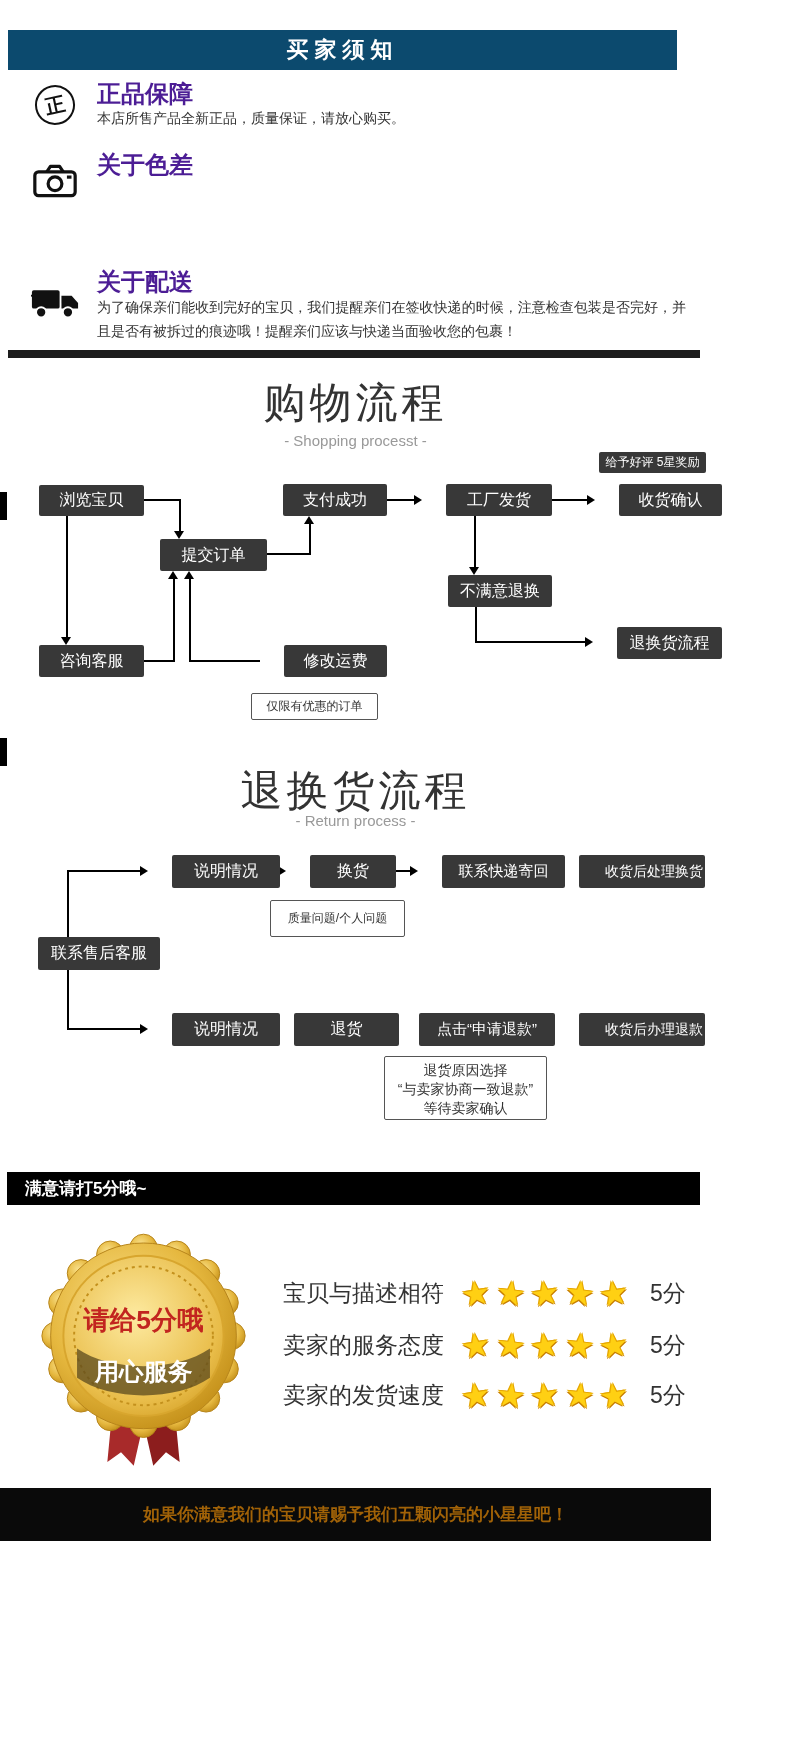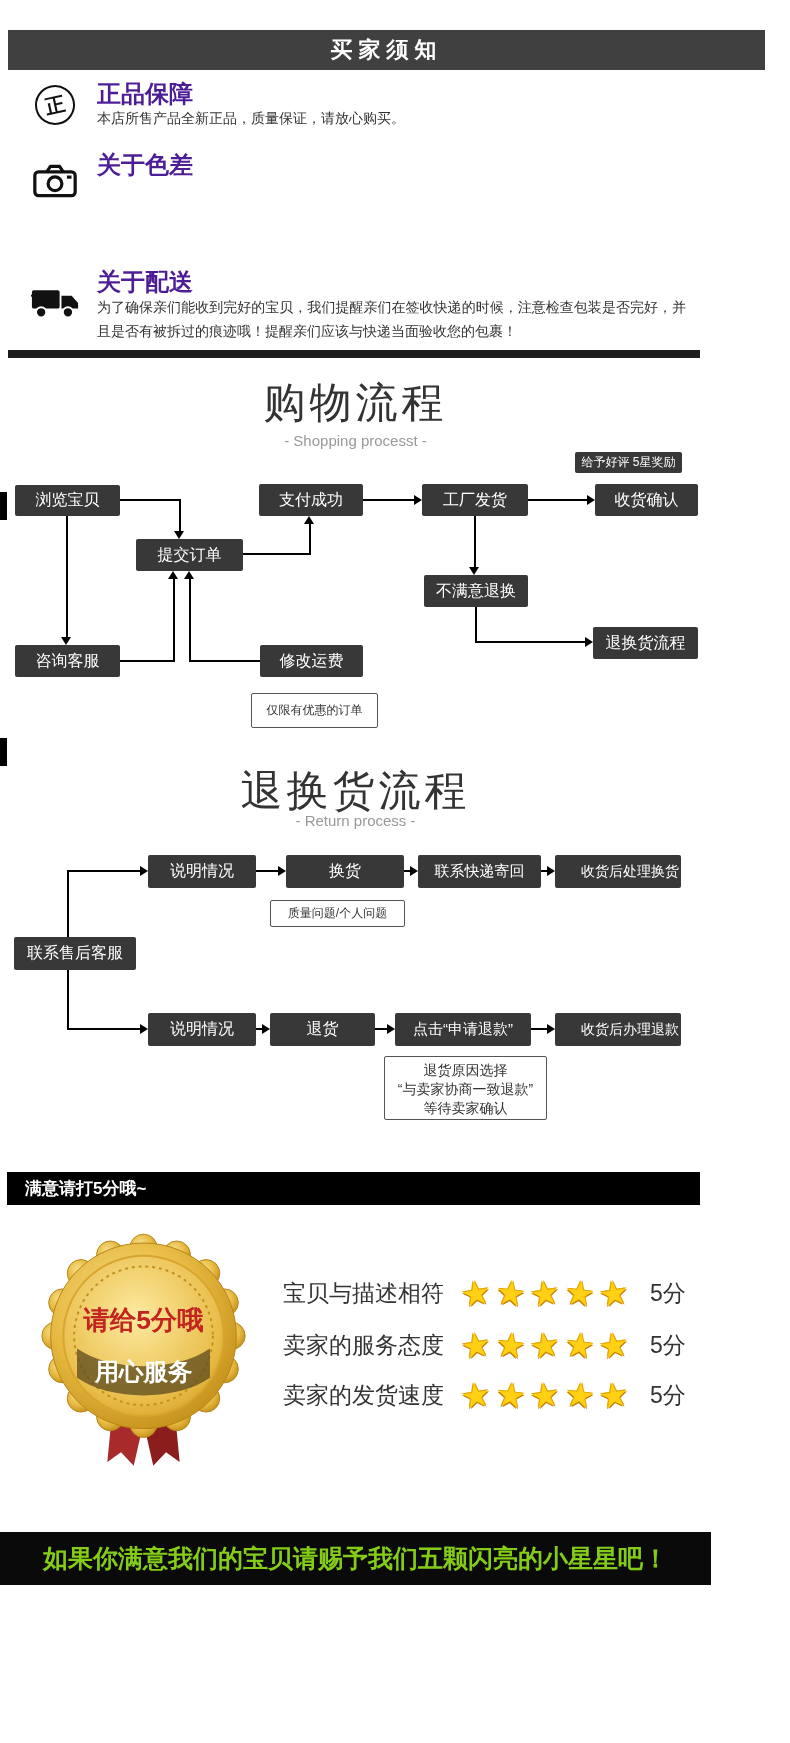--- a/index.html
+++ b/index.html
@@ -2,38 +2,38 @@
 <html><head>
 <meta charset="utf-8">
 <style>
   * { margin:0; padding:0; box-sizing:border-box; }
   html,body { background:#fff; }
   body { font-family:"Liberation Sans","DejaVu Sans",sans-serif; color:#333; }
   .page { position:relative; width:790px; height:1743px; background:#fff; overflow:hidden; }
   .abs { position:absolute; }
 
   
-  .header-bar { position:absolute; left:8px; top:30px; width:757px; height:40px; background:#404040;
+  .header-bar { position:absolute; left:8px; top:30px; width:669px; height:40px; background:#0c4a6e;
     color:#fff; display:flex; align-items:center; justify-content:center; font-size:22px;
     font-weight:bold; letter-spacing:6px; }
   .seal { position:absolute; left:35px; top:85px; width:40px; height:40px; border:2.5px solid #111;
     border-radius:50%; display:flex; align-items:center; justify-content:center; font-size:20px;
     font-weight:bold; transform:rotate(-12deg); color:#111; background:#fff; }
   .sec-title { position:absolute; left:97px; font-size:24px; font-weight:bold; color:#4c1d95; }
   .sec-body { position:absolute; left:97px; font-size:14px; line-height:24px; color:#333; text-align:justify; }
   .divider { position:absolute; left:8px; top:350px; width:692px; height:8px; background:#1d1d1d; }
 
   
   .big-title { position:absolute; left:0; width:711px; text-align:center; font-size:42px;
     color:#333; font-weight:500; letter-spacing:4px; }
   .sub-title { position:absolute; left:0; width:711px; text-align:center; font-size:15px; color:#999; }
 
   
   .fbox { position:absolute; background:#383838; color:#fff; display:flex; align-items:center;
-    justify-content:center; font-size:16px; border-radius:2px; }
+    justify-content:center; font-size:16px; border-radius:2px;margin-left:24px; }
   .fs15 { font-size:15px; } .fs14 { font-size:14px;padding-left:24px; } .fs12 { font-size:12px; }
   .obox { position:absolute; background:#fff; border:1px solid #555; color:#333; display:flex;
     align-items:center; justify-content:center; font-size:12px; border-radius:2px; }
   .obox-multi { position:absolute; background:#fff; border:1px solid #555; color:#333;
     font-size:14px; line-height:19px; text-align:center; padding-top:4px; border-radius:2px; }
   .hline, .vline { position:absolute; background:#000; }
   .hline { height:2px; } .vline { width:2px; }
   .arr-r { position:absolute; width:0; height:0; border-top:5px solid transparent;
     border-bottom:5px solid transparent; border-left:8px solid #000; }
   .arr-d { position:absolute; width:0; height:0; border-left:5px solid transparent;
@@ -47,22 +47,22 @@
   .black-bar5 { position:absolute; left:7px; top:1172px; width:693px; height:33px; background:#000;
     color:#fff; display:flex; align-items:center; font-size:17px; font-weight:bold; padding-left:18px; }
   .rate-row { position:absolute; left:283px; height:46px; display:flex; align-items:center; }
   .rate-label { font-size:23px; color:#333; width:170px; white-space:nowrap; }
   .stars { margin-left:8px; white-space:nowrap; }
   .star { display:inline-block; color:#ffd013; font-size:33px; margin-right:5px; line-height:1;
     text-shadow:-1px -1px 0 #e6a700, 1px -1px 0 #e6a700, -1px 1px 0 #c87f00, 1px 1px 0 #c87f00; }
   .star:nth-child(odd) { transform:rotate(-9deg); }
   .star:nth-child(even) { transform:rotate(7deg); }
   .rate-score { margin-left:16px; font-size:23px; color:#333; white-space:nowrap; }
-  .footer-bar { position:absolute; left:0; top:1532px; width:711px; height:53px; background:#0a0a0a;
-    color:#84cc16; display:flex; align-items:center; justify-content:center; font-size:25px; font-weight:600; }
+  .footer-bar { position:absolute; left:0; top:1488px; width:711px; height:53px; background:#0a0a0a;
+    color:#a16207; display:flex; align-items:center; justify-content:center; font-size:17px; font-weight:600; }
   svg text { font-family:"Liberation Sans","DejaVu Sans",sans-serif; }
 </style>
 </head>
 <body>
 
 <div class="page">
 
   <div class="edge-mark" style="top:492px"></div>
   <div class="edge-mark" style="top:738px"></div>
 
@@ -135,21 +135,21 @@
 
   <div class="fbox" style="left:15px; top:485px; width:105px; height:31px">浏览宝贝</div>
   <div class="fbox" style="left:259px; top:484px; width:104px; height:32px">支付成功</div>
   <div class="fbox" style="left:422px; top:484px; width:106px; height:32px">工厂发货</div>
   <div class="fbox" style="left:595px; top:484px; width:103px; height:32px">收货确认</div>
   <div class="fbox" style="left:136px; top:539px; width:107px; height:32px">提交订单</div>
   <div class="fbox" style="left:424px; top:575px; width:104px; height:32px">不满意退换</div>
   <div class="fbox" style="left:15px; top:645px; width:105px; height:32px">咨询客服</div>
   <div class="fbox" style="left:260px; top:645px; width:103px; height:32px">修改运费</div>
   <div class="fbox" style="left:593px; top:627px; width:105px; height:32px">退换货流程</div>
-  <div class="obox" style="left:251px; top:693px; width:127px; height:35px">仅限有优惠的订单</div>
+  <div class="obox" style="left:251px; top:693px; width:127px; height:27px">仅限有优惠的订单</div>
 
   <div class="big-title" style="top:763px">退换货流程</div>
   <div class="sub-title" style="top:812px">- Return process -</div>
 
   <div class="vline" style="left:67px; top:871px; height:159px"></div>
   <div class="hline" style="left:67px; top:870px; width:73px"></div>
   <div class="arr-r" style="left:140px; top:866px"></div>
   <div class="hline" style="left:67px; top:1028px; width:73px"></div>
   <div class="arr-r" style="left:140px; top:1024px"></div>
 
@@ -161,24 +161,24 @@
   <div class="arr-r" style="left:547px; top:866px"></div>
 
   <div class="hline" style="left:256px; top:1028px; width:6px"></div>
   <div class="arr-r" style="left:262px; top:1024px"></div>
   <div class="hline" style="left:375px; top:1028px; width:12px"></div>
   <div class="arr-r" style="left:387px; top:1024px"></div>
   <div class="hline" style="left:531px; top:1028px; width:16px"></div>
   <div class="arr-r" style="left:547px; top:1024px"></div>
 
   <div class="fbox" style="left:148px; top:855px; width:108px; height:33px">说明情况</div>
-  <div class="fbox" style="left:286px; top:855px; width:118px; height:33px">换货</div>
+  <div class="fbox" style="left:286px; top:855px; width:86px; height:33px">换货</div>
   <div class="fbox fs15" style="left:418px; top:855px; width:123px; height:33px">联系快递寄回</div>
   <div class="fbox fs14" style="left:555px; top:855px; width:126px; height:33px">收货后处理换货</div>
-  <div class="obox" style="left:270px; top:900px; width:135px; height:27px">质量问题/个人问题</div>
+  <div class="obox" style="left:270px; top:900px; width:135px; height:37px">质量问题/个人问题</div>
   <div class="fbox" style="left:14px; top:937px; width:122px; height:33px">联系售后客服</div>
   <div class="fbox" style="left:148px; top:1013px; width:108px; height:33px">说明情况</div>
   <div class="fbox" style="left:270px; top:1013px; width:105px; height:33px">退货</div>
   <div class="fbox fs15" style="left:395px; top:1013px; width:136px; height:33px">点击“申请退款”</div>
   <div class="fbox fs14" style="left:555px; top:1013px; width:126px; height:33px">收货后办理退款</div>
 
   <div class="obox-multi" style="left:384px; top:1056px; width:163px; height:64px">
     <div>退货原因选择</div>
     <div>“与卖家协商一致退款”</div>
     <div>等待卖家确认</div>

